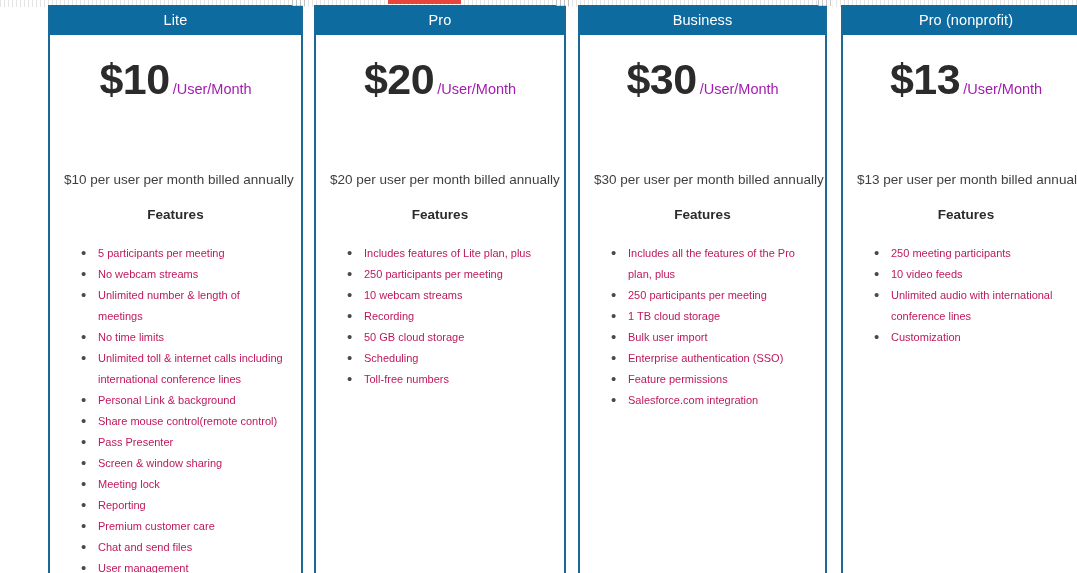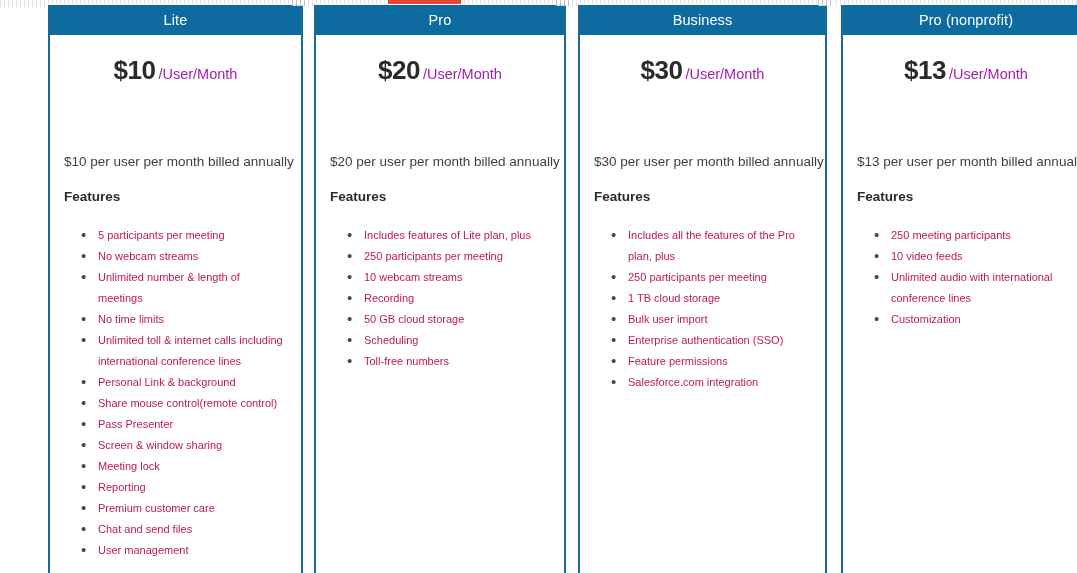--- a/index.html
+++ b/index.html
@@ -86,42 +86,42 @@
     overflow: hidden;
   }
 
   .price-row {
     text-align: center;
     padding-top: 20px;
     white-space: nowrap;
   }
 
   .price-amount {
-    font-size: 26px;
+    font-size: 43px;
     font-weight: bold;
     color: #2b2b2b;
     letter-spacing: -0.5px;
   }
 
   .price-period {
     font-size: 14.5px;
     color: #a21caf;
     margin-left: 3px;
   }
 
   .billing-note {
     text-align: center;
     font-size: 13.5px;
     color: #3f3f3f;
     margin-top: 68px;
     white-space: nowrap;
   }
 
   .features-title {
-    text-align: left;
+    text-align: center;
     font-size: 13.5px;
     font-weight: bold;
     color: #2b2b2b;
     margin-top: 20px;
   }
 
   .feature-list {
     list-style: none;
     margin-top: 21px;
     padding-left: 17px;

